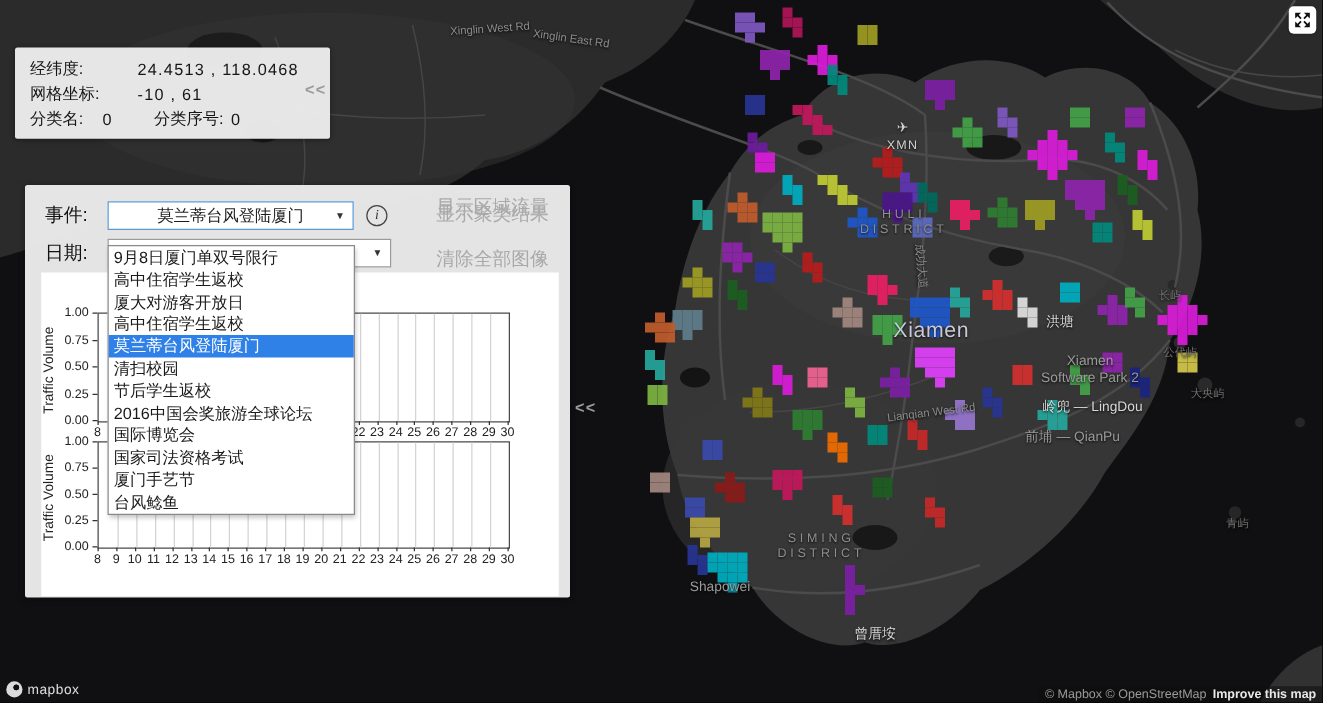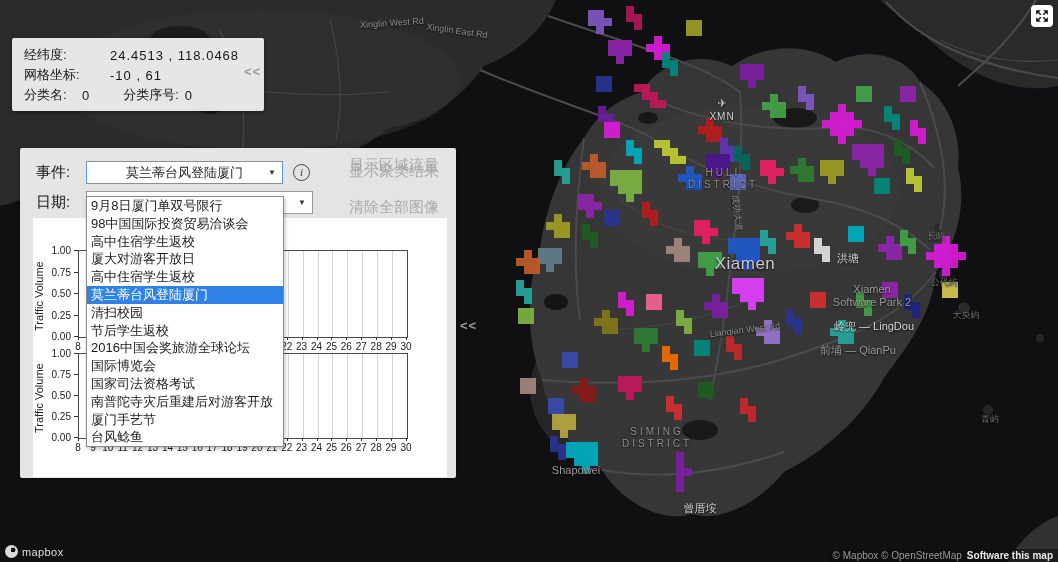--- a/index.html
+++ b/index.html
@@ -836,31 +836,29 @@
         <div class="xtick" style="left: 343.182px; top: 224px;">28</div>
         <div class="xmark" style="left: 358.091px; top: 220px;"></div>
         <div class="xtick" style="left: 358.091px; top: 224px;">29</div>
         <div class="xmark" style="left: 373px; top: 220px;"></div>
         <div class="xtick" style="left: 373px; top: 224px;">30</div>
       </div>
   </div>
 
   <div class="dd-list">
       <div class="dd-item">9月8日厦门单双号限行</div>
-      <div class="dd-item">98中国国际投资贸易洽谈会</div>
       <div class="dd-item">高中住宿学生返校</div>
       <div class="dd-item">厦大对游客开放日</div>
       <div class="dd-item">高中住宿学生返校</div>
       <div class="dd-item sel" style="background: rgb(47, 128, 231);">莫兰蒂台风登陆厦门</div>
       <div class="dd-item">清扫校园</div>
       <div class="dd-item">节后学生返校</div>
       <div class="dd-item">2016中国会奖旅游全球论坛</div>
       <div class="dd-item">国际博览会</div>
       <div class="dd-item">国家司法资格考试</div>
-      <div class="dd-item">南普陀寺灾后重建后对游客开放</div>
       <div class="dd-item">厦门手艺节</div>
       <div class="dd-item">台风鲶鱼</div>
     </div>
 
   <div class="fullscreen-btn">
     <svg width="14" height="14" viewBox="0 0 24 24">
       <g fill="#111">
         <polygon points="2,2 10,2 2,10"></polygon>
           <polygon points="22,2 22,10 14,2"></polygon>
         <polygon points="2,22 2,14 10,22"></polygon>
@@ -870,16 +868,16 @@
           <path d="M5,5 L10,10 M19,5 L14,10 M5,19 L10,14 M19,19 L14,14"></path>
         </g>
     </svg>
   </div>
   <div class="logo">
     <span class="logo-mark"></span>
     <span class="logo-text">mapbox</span>
   </div>
   <div class="attrib">
     <span class="txt">© Mapbox © OpenStreetMap</span>
-    <span class="improve">Software this map</span>
+    <span class="improve">Improve this map</span>
   </div>
 
 </div>
 
 </body></html>

